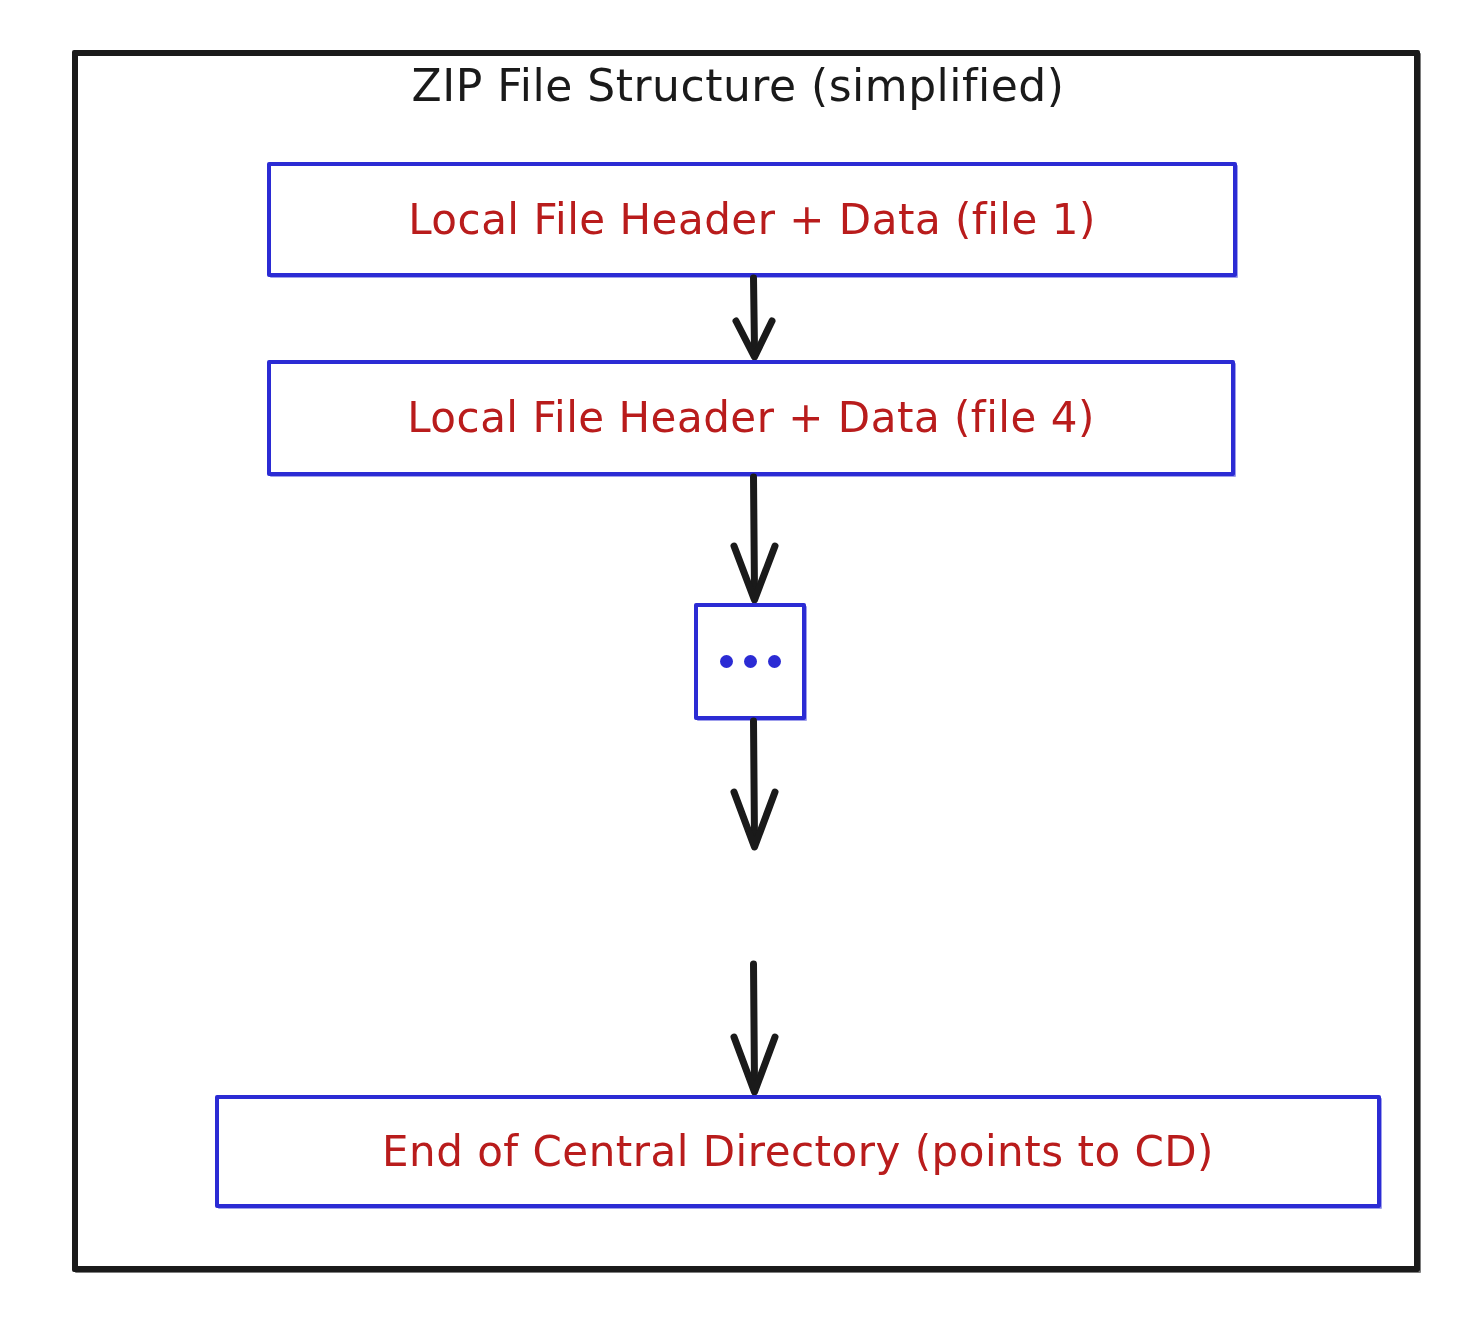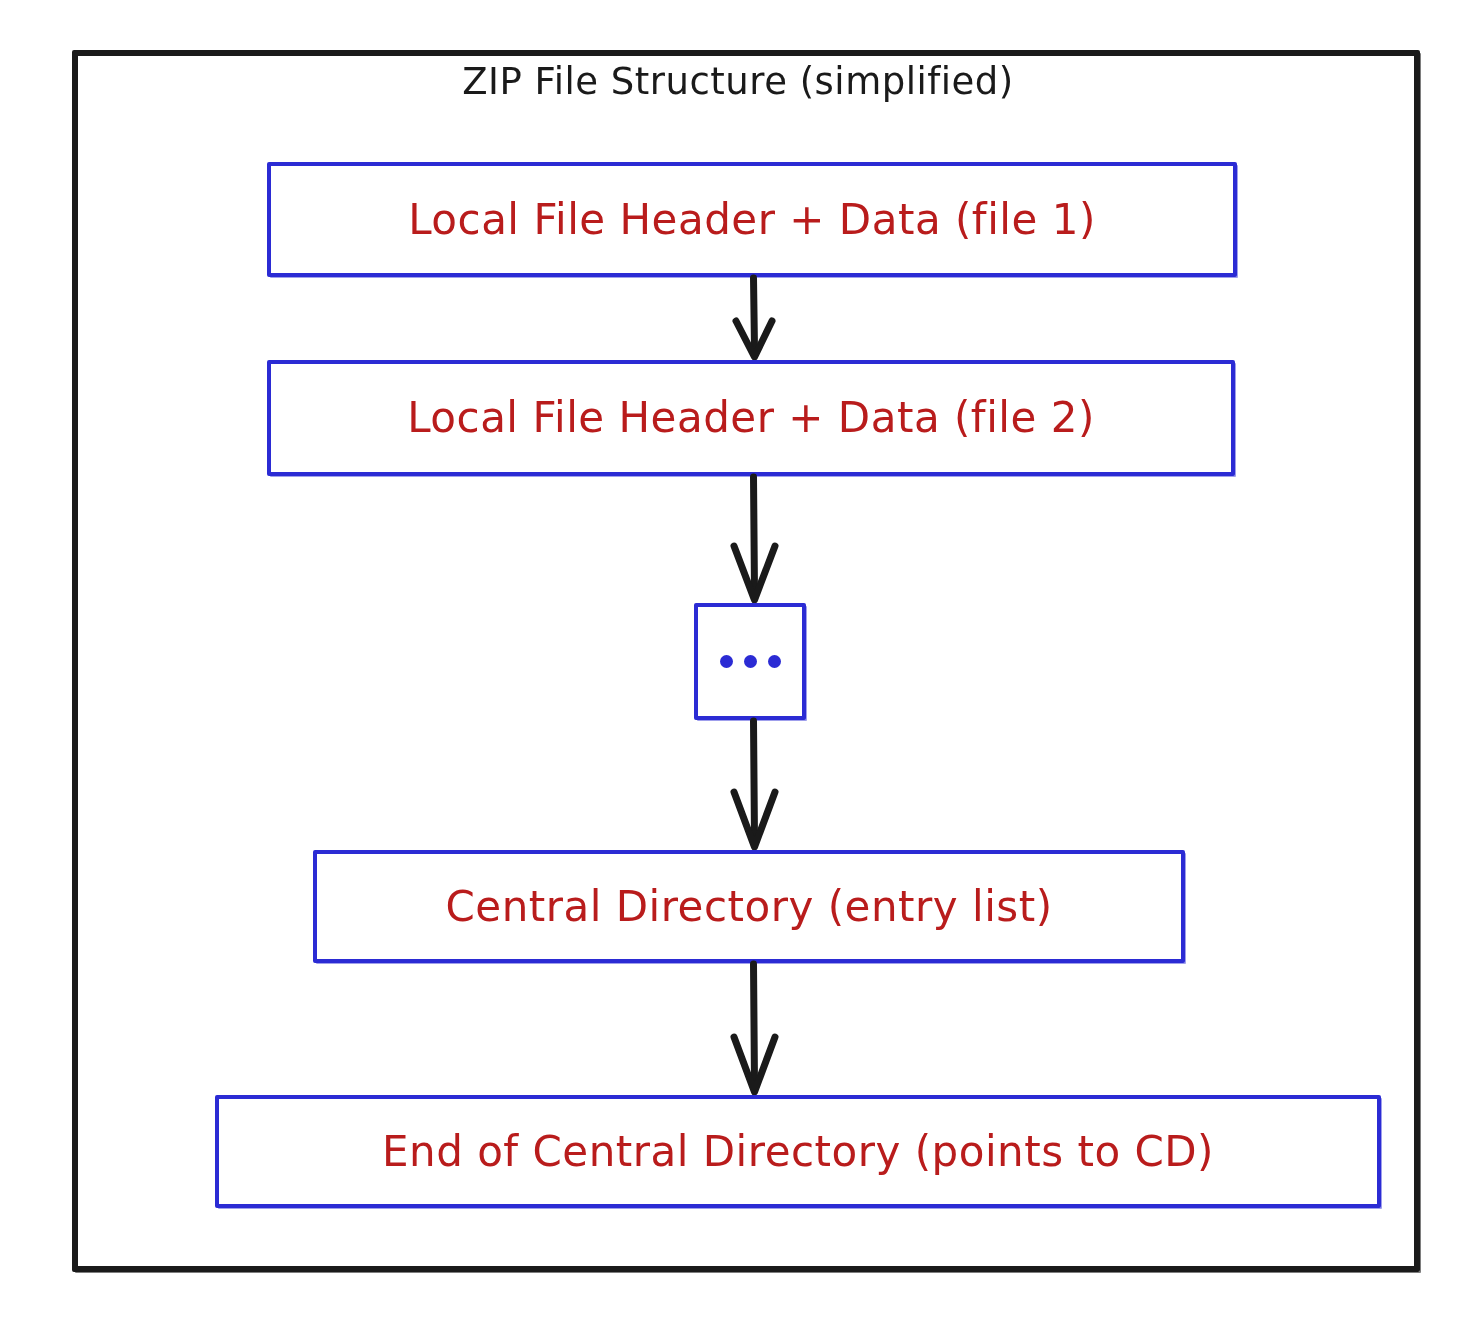--- a/index.html
+++ b/index.html
@@ -34,21 +34,21 @@
   }
 
   
   .diagram-title {
     position: absolute;
     left: 0;
     top: 60px;
     width: 1476px;
     text-align: center;
     color: #1a1a1a;
-    font-size: 37px;
+    font-size: 44px;
     font-family: "DejaVu Sans", sans-serif;
     font-weight: 400;
     letter-spacing: 0.5px;
     white-space: nowrap;
   }
 
   
   .node {
     position: absolute;
     box-sizing: border-box;
@@ -124,21 +124,21 @@
   </div>
 
   <div class="arrow" id="arrow-1">
     <svg width="110" height="83" viewBox="0 0 110 83" xmlns="http://www.w3.org/2000/svg">
       <path d="M53.5 1 L54.5 72" stroke="#1a1a1a" stroke-width="7" stroke-linecap="round" fill="none"></path>
       <path d="M36 44 L54.5 80 L72 44" stroke="#1a1a1a" stroke-width="7" stroke-linecap="round" stroke-linejoin="round" fill="none"></path>
     </svg>
   </div>
 
   <div class="node" id="node-file2">
-    <span class="node-label">Local File Header + Data (file 2)</span>
+    <span class="node-label">Local File Header + Data (file 4)</span>
   </div>
 
   <div class="arrow" id="arrow-2">
     <svg width="110" height="127" viewBox="0 0 110 127" xmlns="http://www.w3.org/2000/svg">
       <path d="M53.5 1 L54.5 116" stroke="#1a1a1a" stroke-width="7" stroke-linecap="round" fill="none"></path>
       <path d="M34 70 L54.5 124 L75 70" stroke="#1a1a1a" stroke-width="7" stroke-linecap="round" stroke-linejoin="round" fill="none"></path>
     </svg>
   </div>
 
   <div class="node" id="node-ellipsis">
@@ -150,23 +150,20 @@
     <span class="ellipsis-text">...</span>
   </div>
 
   <div class="arrow" id="arrow-3">
     <svg width="110" height="130" viewBox="0 0 110 130" xmlns="http://www.w3.org/2000/svg">
       <path d="M53.5 1 L54.5 119" stroke="#1a1a1a" stroke-width="7" stroke-linecap="round" fill="none"></path>
       <path d="M34 72 L54.5 127 L75 72" stroke="#1a1a1a" stroke-width="7" stroke-linecap="round" stroke-linejoin="round" fill="none"></path>
     </svg>
   </div>
 
-  <div class="node" id="node-cd">
-    <span class="node-label">Central Directory (entry list)</span>
-  </div>
 
   <div class="arrow" id="arrow-4">
     <svg width="110" height="132" viewBox="0 0 110 132" xmlns="http://www.w3.org/2000/svg">
       <path d="M53.5 1 L54.5 121" stroke="#1a1a1a" stroke-width="7" stroke-linecap="round" fill="none"></path>
       <path d="M34 74 L54.5 129 L75 74" stroke="#1a1a1a" stroke-width="7" stroke-linecap="round" stroke-linejoin="round" fill="none"></path>
     </svg>
   </div>
 
   <div class="node" id="node-eocd">
     <span class="node-label">End of Central Directory (points to CD)</span>

